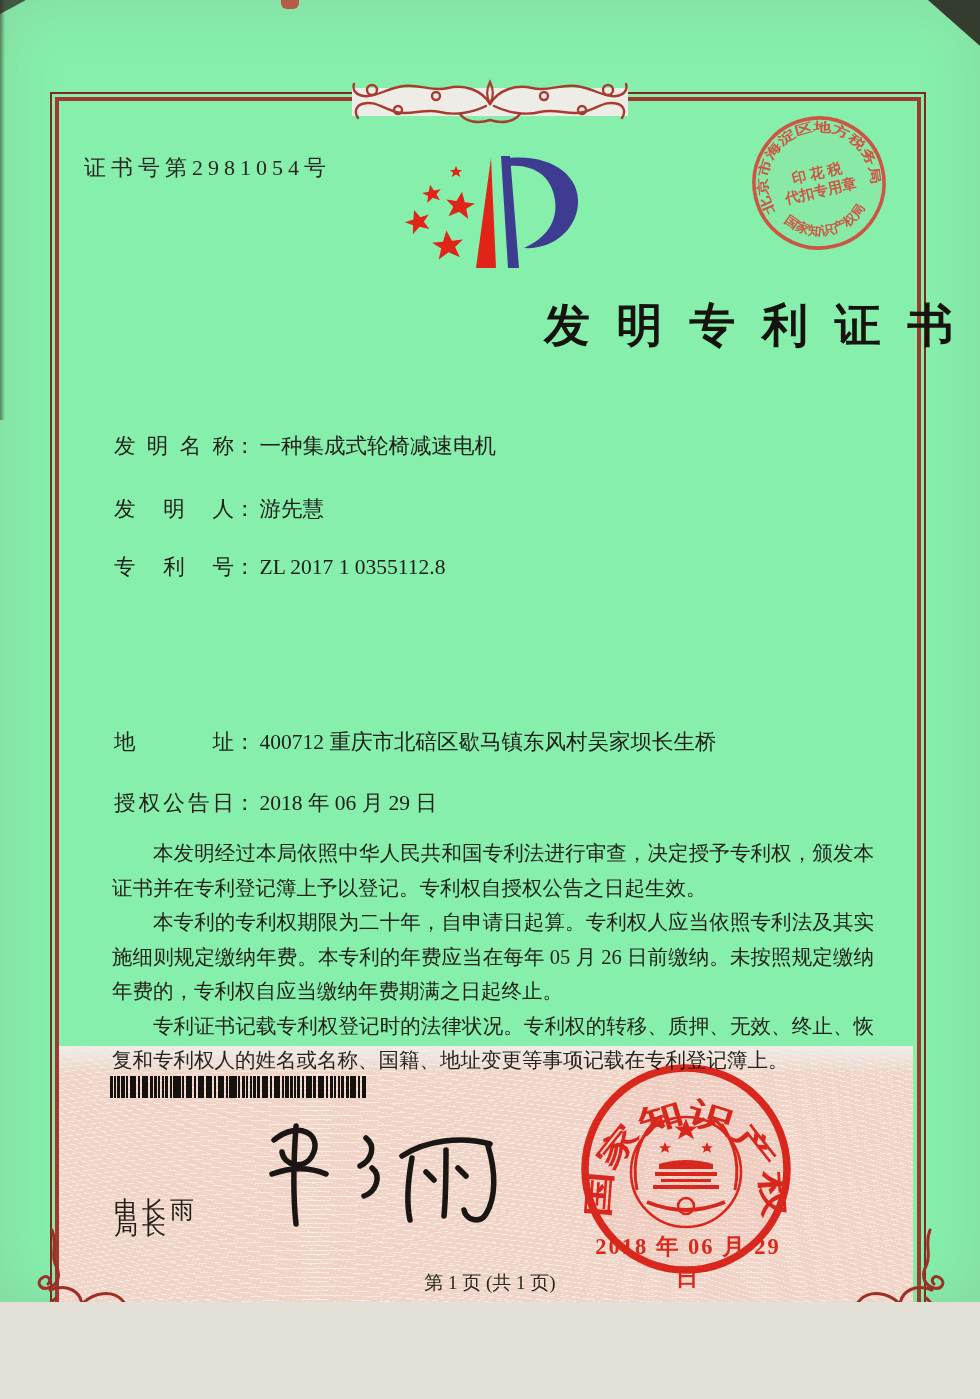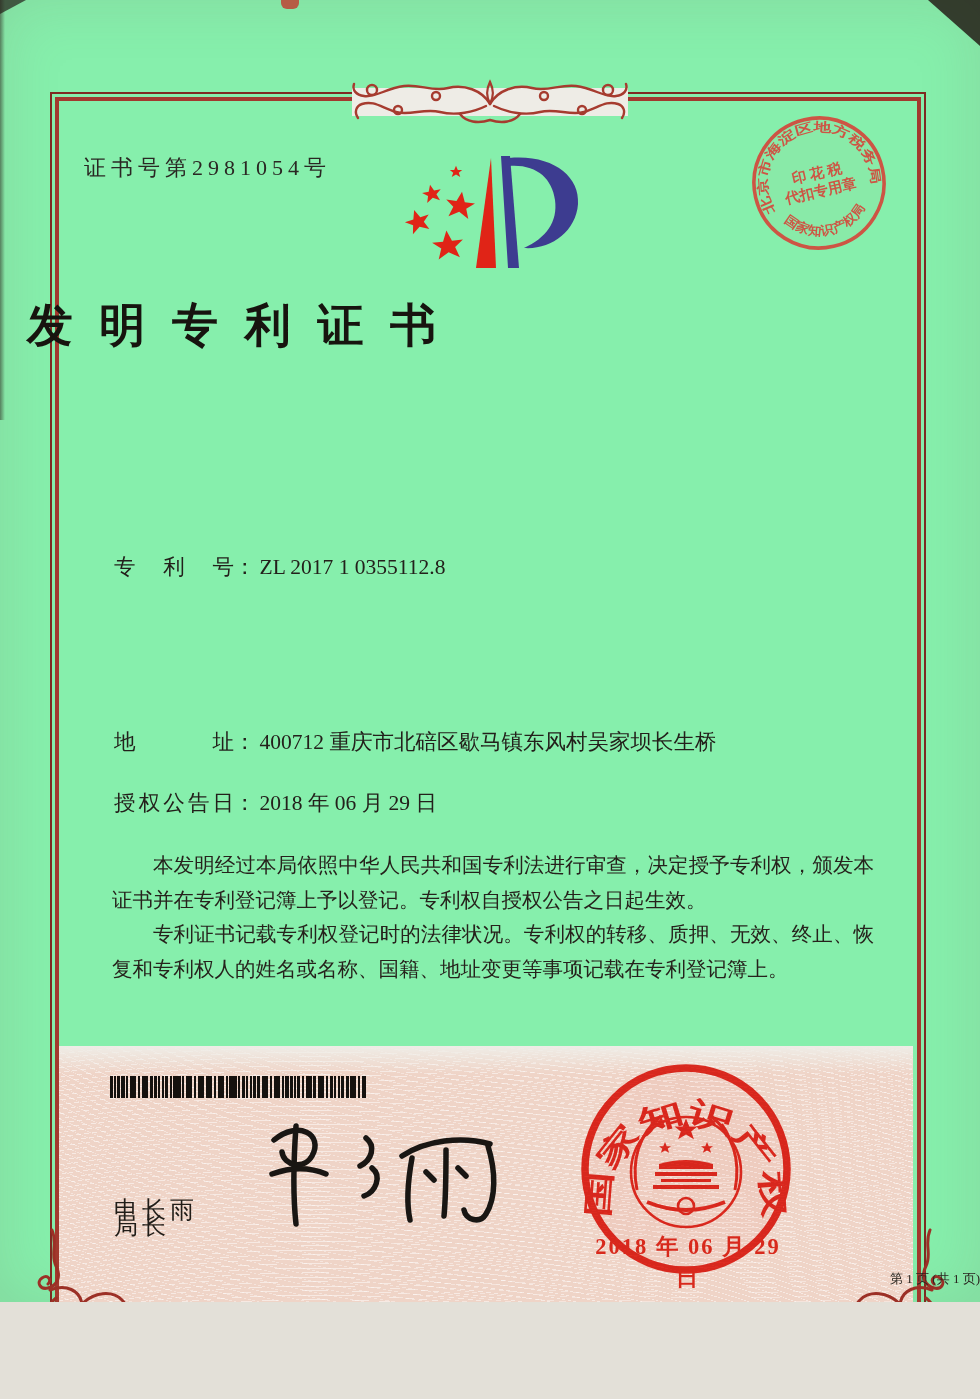--- a/index.html
+++ b/index.html
@@ -19,44 +19,44 @@
   
   .band{position:absolute;left:59px;top:1046px;width:854px;height:290px;background-color:#efd4c7;
     background-image:
       repeating-radial-gradient(ellipse 1600px 900px at 30% 235%, rgba(255,255,255,.5) 0 1px, rgba(255,255,255,0) 1px 8px),
       repeating-radial-gradient(ellipse 1700px 950px at 78% -130%, rgba(255,255,255,.38) 0 1px, rgba(255,255,255,0) 1px 9px);}
   .band::before{content:"";position:absolute;left:0;right:0;top:0;height:28px;
       background:linear-gradient(#efede7,rgba(239,237,231,0));}
   
   .cert-no{position:absolute;left:84px;top:153px;font-size:22px;letter-spacing:5px;color:#2a2723;}
   .logo{position:absolute;left:392px;top:150px;}
-  .title{position:absolute;left:0;top:295px;width:100%;text-align:left;font-size:46px;font-weight:bold;
+  .title{position:absolute;left:0;top:295px;width:100%;text-align:right;font-size:46px;font-weight:bold;
          color:#17140f;letter-spacing:.58em;text-indent:.58em;}
   
   .field{position:absolute;left:114px;font-size:21.5px;color:#23201b;white-space:nowrap;}
   .flabel{display:inline-block;width:120px;text-align:justify;text-align-last:justify;vertical-align:top;}
   .fcolon{display:inline-block;margin-right:4px;}
   .grant2{position:absolute;left:371px;top:0;}
   
   .body-text{position:absolute;left:112px;top:836px;width:762px;font-size:20.5px;line-height:34.5px;
-             color:#26221c;text-align:justify;margin-top:12px;}
+             color:#26221c;text-align:justify;}
   .body-text p{margin:0;text-indent:2em;}
   
   .barcode{position:absolute;left:110px;top:1076px;width:256px;height:22px;
     background-image:
       repeating-linear-gradient(90deg,#15110e 0 2px,rgba(0,0,0,0) 2px 4px),
       repeating-linear-gradient(90deg,#15110e 0 3px,rgba(0,0,0,0) 3px 11px),
       repeating-linear-gradient(90deg,#15110e 0 1px,rgba(0,0,0,0) 1px 7px);}
   .director-title{position:absolute;left:114px;top:1210px;font-size:24px;color:#211d18;letter-spacing:4px;}
   .director-name{position:absolute;left:114px;top:1194px;font-size:24px;color:#211d18;letter-spacing:4px;}
   .signature{position:absolute;left:250px;top:1112px;}
   .seal{position:absolute;left:575px;top:1060px;mix-blend-mode:multiply;}
   .seal-date{position:absolute;left:588px;top:1231px;width:200px;text-align:center;font-size:22.5px;
              font-weight:bold;color:#d8291c;letter-spacing:2px;}
-  .footer{position:absolute;left:0;top:1270px;width:100%;text-align:right;font-size:13px;color:#2a2620;}
+  .footer{position:absolute;left:0;top:1270px;width:100%;text-align:center;font-size:19px;color:#2a2620;}
   .tax-stamp{position:absolute;left:748px;top:112px;transform:rotate(-13deg);opacity:.92;}
   .ornament-top{position:absolute;left:336px;top:74px;}
   .flourish-left{position:absolute;left:36px;top:1228px;}
   .flourish-right{position:absolute;left:824px;top:1228px;transform:scaleX(-1);}
 </style>
 </head>
 <body>
 
 <div class="page">
 
@@ -126,32 +126,39 @@
       <path d="M84,118 L99,8 L104,118 Z"></path>
     </g>
     <g fill="#3d3c90">
       <path d="M109,6 L116,118 L127,118 L118,6 Z"></path>
       <path d="M117,8 C160,4 188,26 186,54 C184,82 158,100 132,98 C154,88 166,72 163,50 C160,28 144,14 117,16 Z"></path>
     </g>
   </svg>
 
   <div class="title">发明专利证书</div>
 
+  <div class="field" style="top:431px">
+    <span class="flabel">发明名称</span><span class="fcolon">：</span><span>一种集成式轮椅减速电机</span>
+  </div>
+  <div class="field" style="top:494px">
+    <span class="flabel">发明人</span><span class="fcolon">：</span><span>游先慧</span>
+  </div>
   <div class="field" style="top:552px">
     <span class="flabel">专利号</span><span class="fcolon">：</span><span>ZL 2017 1 0355112.8</span>
   </div>
   <div class="field" style="top:727px">
     <span class="flabel">地址</span><span class="fcolon">：</span><span>400712 重庆市北碚区歇马镇东风村吴家坝长生桥</span>
   </div>
   <div class="field" style="top:788px">
     <span class="flabel">授权公告日</span><span class="fcolon">：</span><span>2018 年 06 月 29 日</span>
   </div>
 
   <div class="body-text">
     <p>本发明经过本局依照中华人民共和国专利法进行审查，决定授予专利权，颁发本证书并在专利登记簿上予以登记。专利权自授权公告之日起生效。</p>
+    <p>本专利的专利权期限为二十年，自申请日起算。专利权人应当依照专利法及其实施细则规定缴纳年费。本专利的年费应当在每年 05 月 26 日前缴纳。未按照规定缴纳年费的，专利权自应当缴纳年费期满之日起终止。</p>
     <p>专利证书记载专利权登记时的法律状况。专利权的转移、质押、无效、终止、恢复和专利权人的姓名或名称、国籍、地址变更等事项记载在专利登记簿上。</p>
   </div>
 
   <div class="barcode"></div>
 
   <div class="director-title">局长</div>
   <div class="director-name">申长雨</div>
 
   <svg class="signature" width="268" height="122" viewBox="0 0 268 122">
     <g stroke="#191613" stroke-width="5.5" fill="none" stroke-linecap="round" stroke-linejoin="round">

